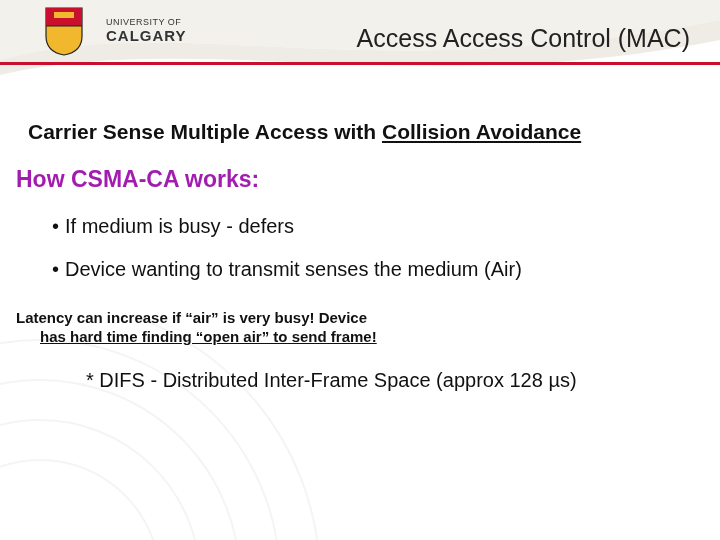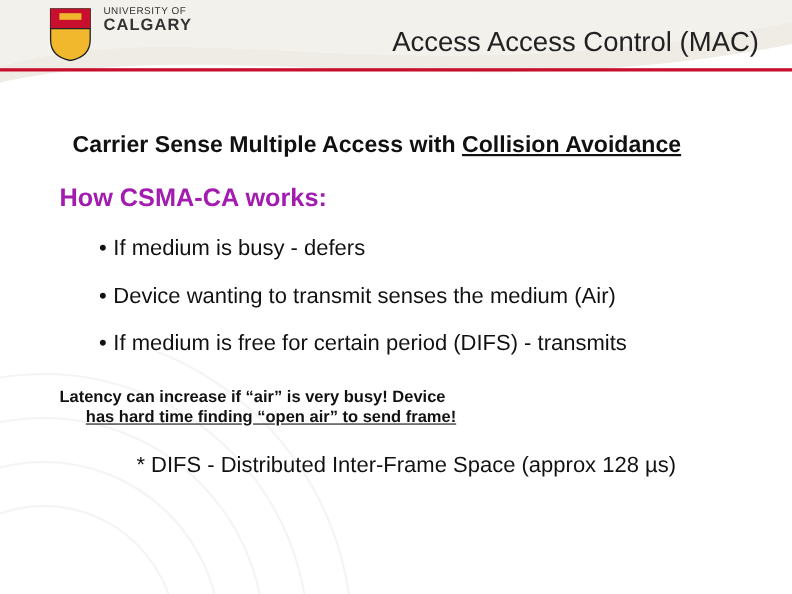--- a/index.html
+++ b/index.html
@@ -18,22 +18,22 @@
   .header {
     position: relative;
     height: 72px;
     z-index: 2;
   }
   .logo-block {
     position: absolute;
     left: 44px;
     top: 6px;
     display: flex;
-    align-items: flex-start;
-    gap: 10px;
+    align-items: center;
+    gap: 22px;
   }
   .crest {
     width: 40px; height: 50px;
   }
   .uni-text {
     display: flex;
     flex-direction: column;
     line-height: 1.05;
     color: #333;
   }
@@ -49,22 +49,21 @@
     position: absolute;
     top: 24px;
     right: 30px;
     font-size: 25px;
     color: #222;
     z-index: 3;
   }
   .content {
     position: relative;
     z-index: 2;
-    padding: 48px 28px 0 44px;
-    margin-left: 10px;
+    padding: 48px 28px 0 16px;
   }
   .subtitle {
     font-size: 21px;
     font-weight: bold;
     color: #111;
     margin-left: 12px;
     margin-bottom: 22px;
   }
   .subtitle .u { text-decoration: underline; }
   .howworks {
@@ -145,21 +144,20 @@
 
   <div class="subtitle">
     <span>Carrier Sense Multiple Access with </span><span class="u">Collision Avoidance</span>
   </div>
 
   <div class="howworks">How CSMA-CA works:</div>
 
   <div class="bullets">
     <div class="row"><span class="dot">•</span><span>If medium is busy - defers</span></div>
     <div class="row"><span class="dot">•</span><span>Device wanting to transmit senses the medium (Air)</span></div>
-    <div class="row"><span class="dot">•</span><span>If medium is free for certain period (DIFS) - transmits</span></div>
   </div>
 
   <div class="latency">
     <span>Latency can increase if “air” is very busy! Device</span>
     <span class="l2">has hard time finding “open air” to send frame!</span>
   </div>
 
   <div class="footnote">* DIFS - Distributed Inter-Frame Space (approx 128 µs)</div>
 
 </div>

